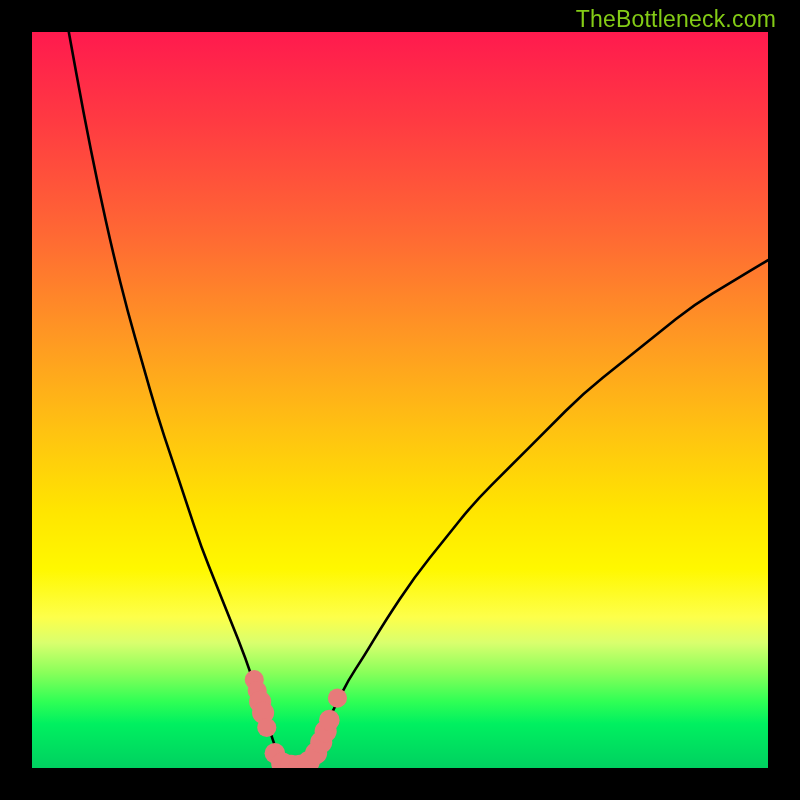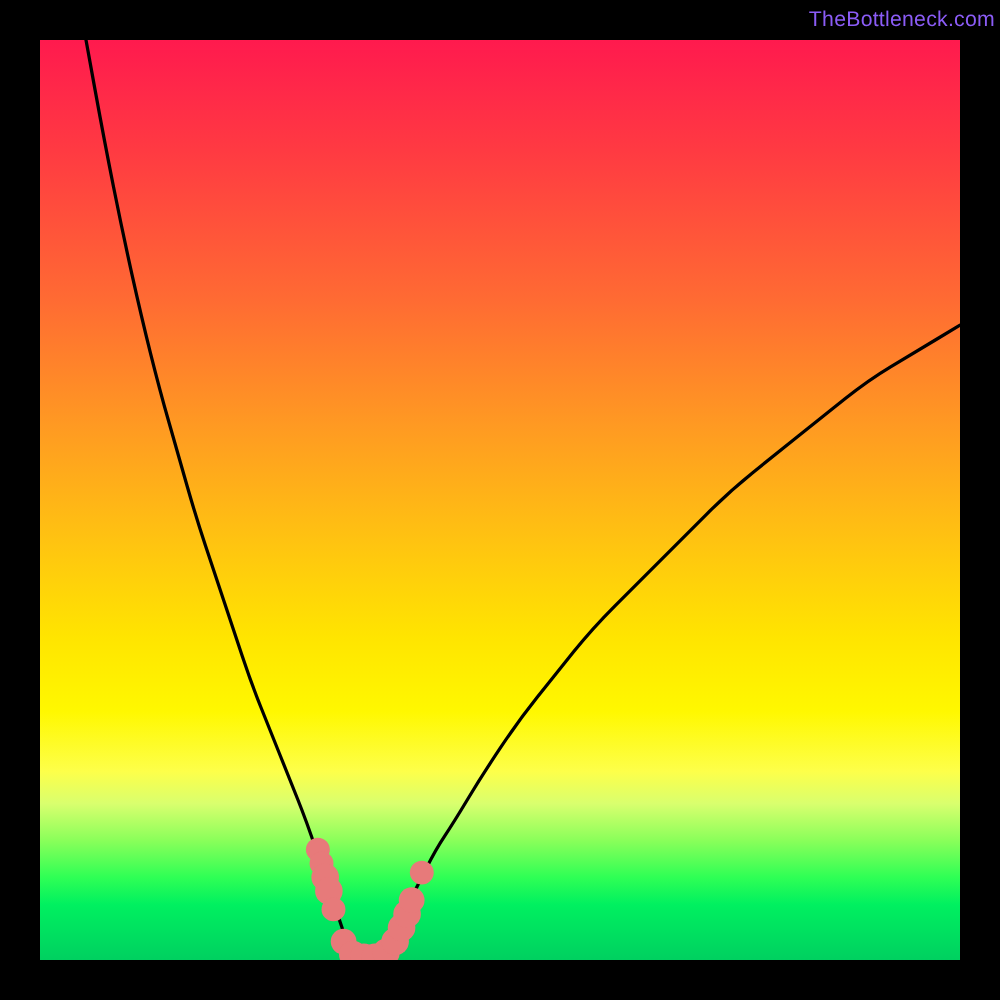--- a/index.html
+++ b/index.html
@@ -46,23 +46,23 @@
   .plot-area svg {
     position: absolute;
     top: 0;
     left: 0;
     width: 736px;
     height: 736px;
   }
   .watermark {
     position: absolute;
     top: 6px;
-    right: 4px;
-    color: #8b5cf6;
-    font-size: 17px;
+    right: 24px;
+    color: #84cc16;
+    font-size: 23px;
     font-weight: 400;
     letter-spacing: 0.2px;
     user-select: none;
   }
 </style>
 </head>
 <body>
 
 <div class="frame">
   <div class="plot-area">

